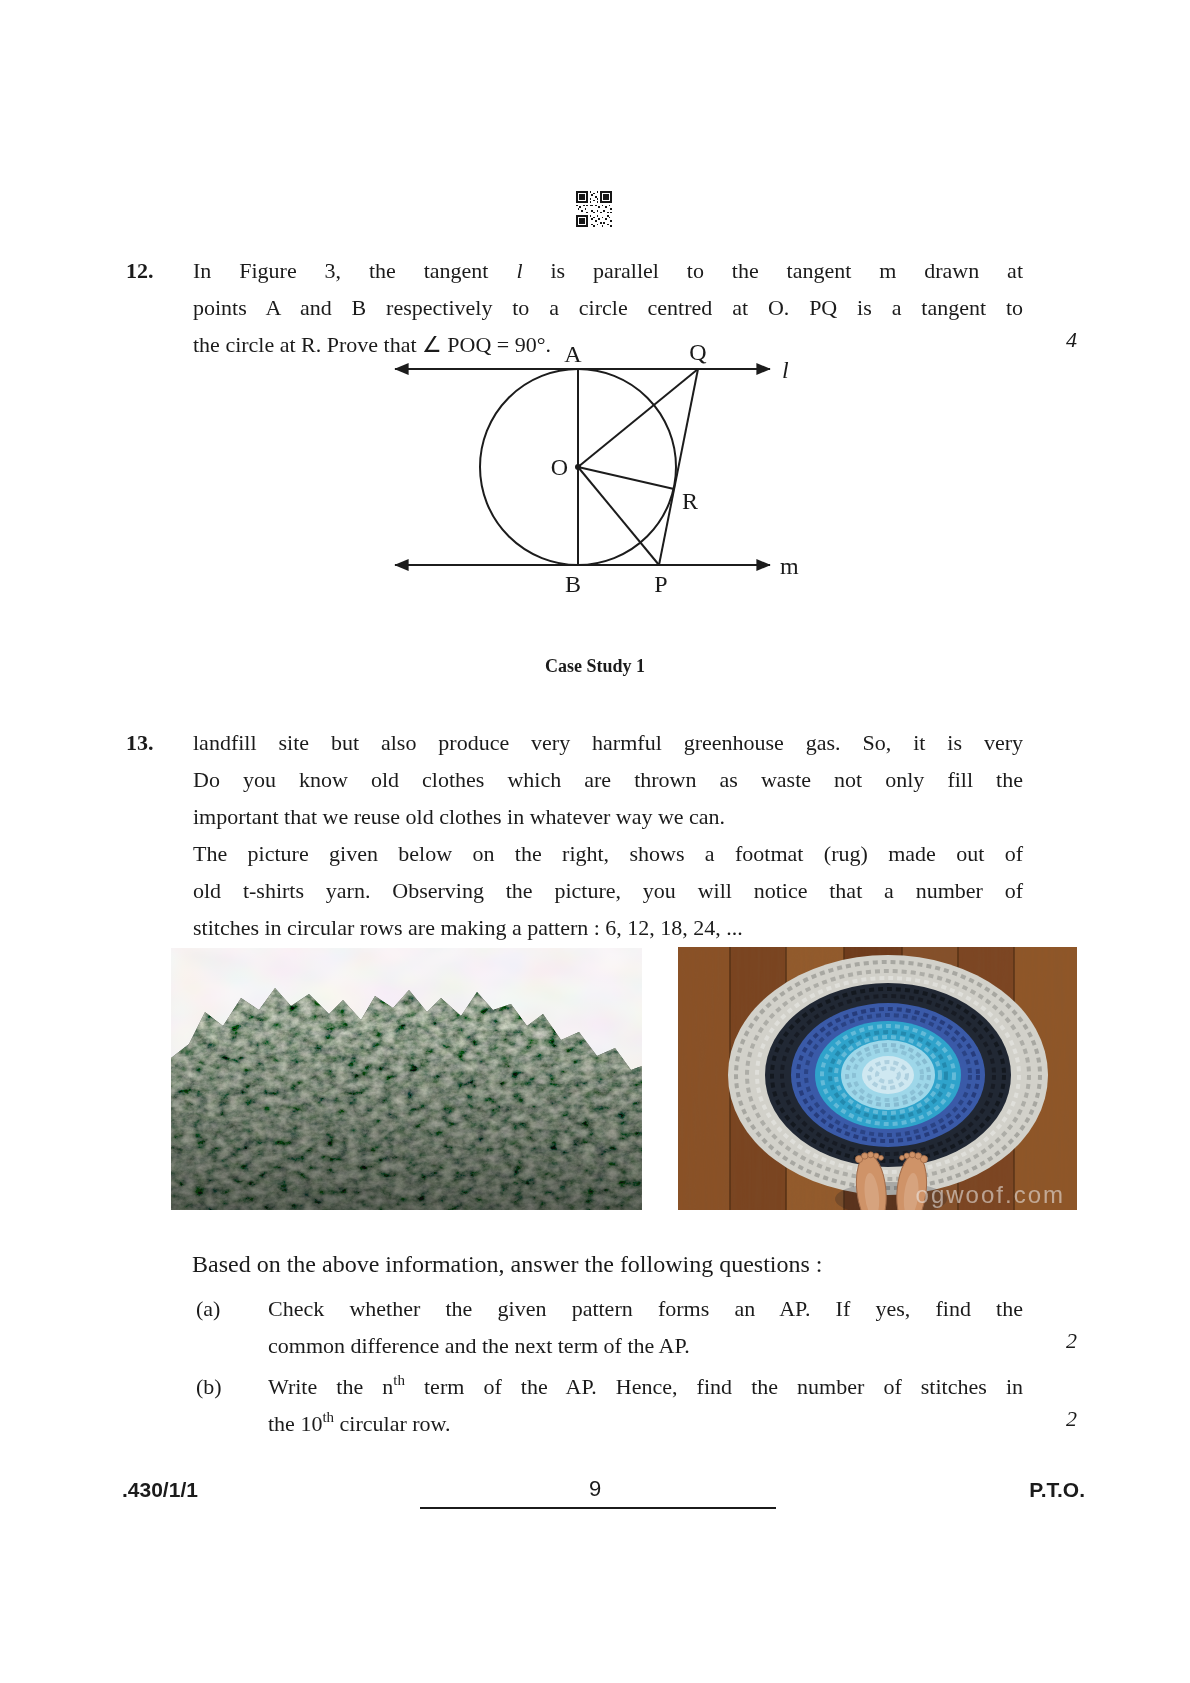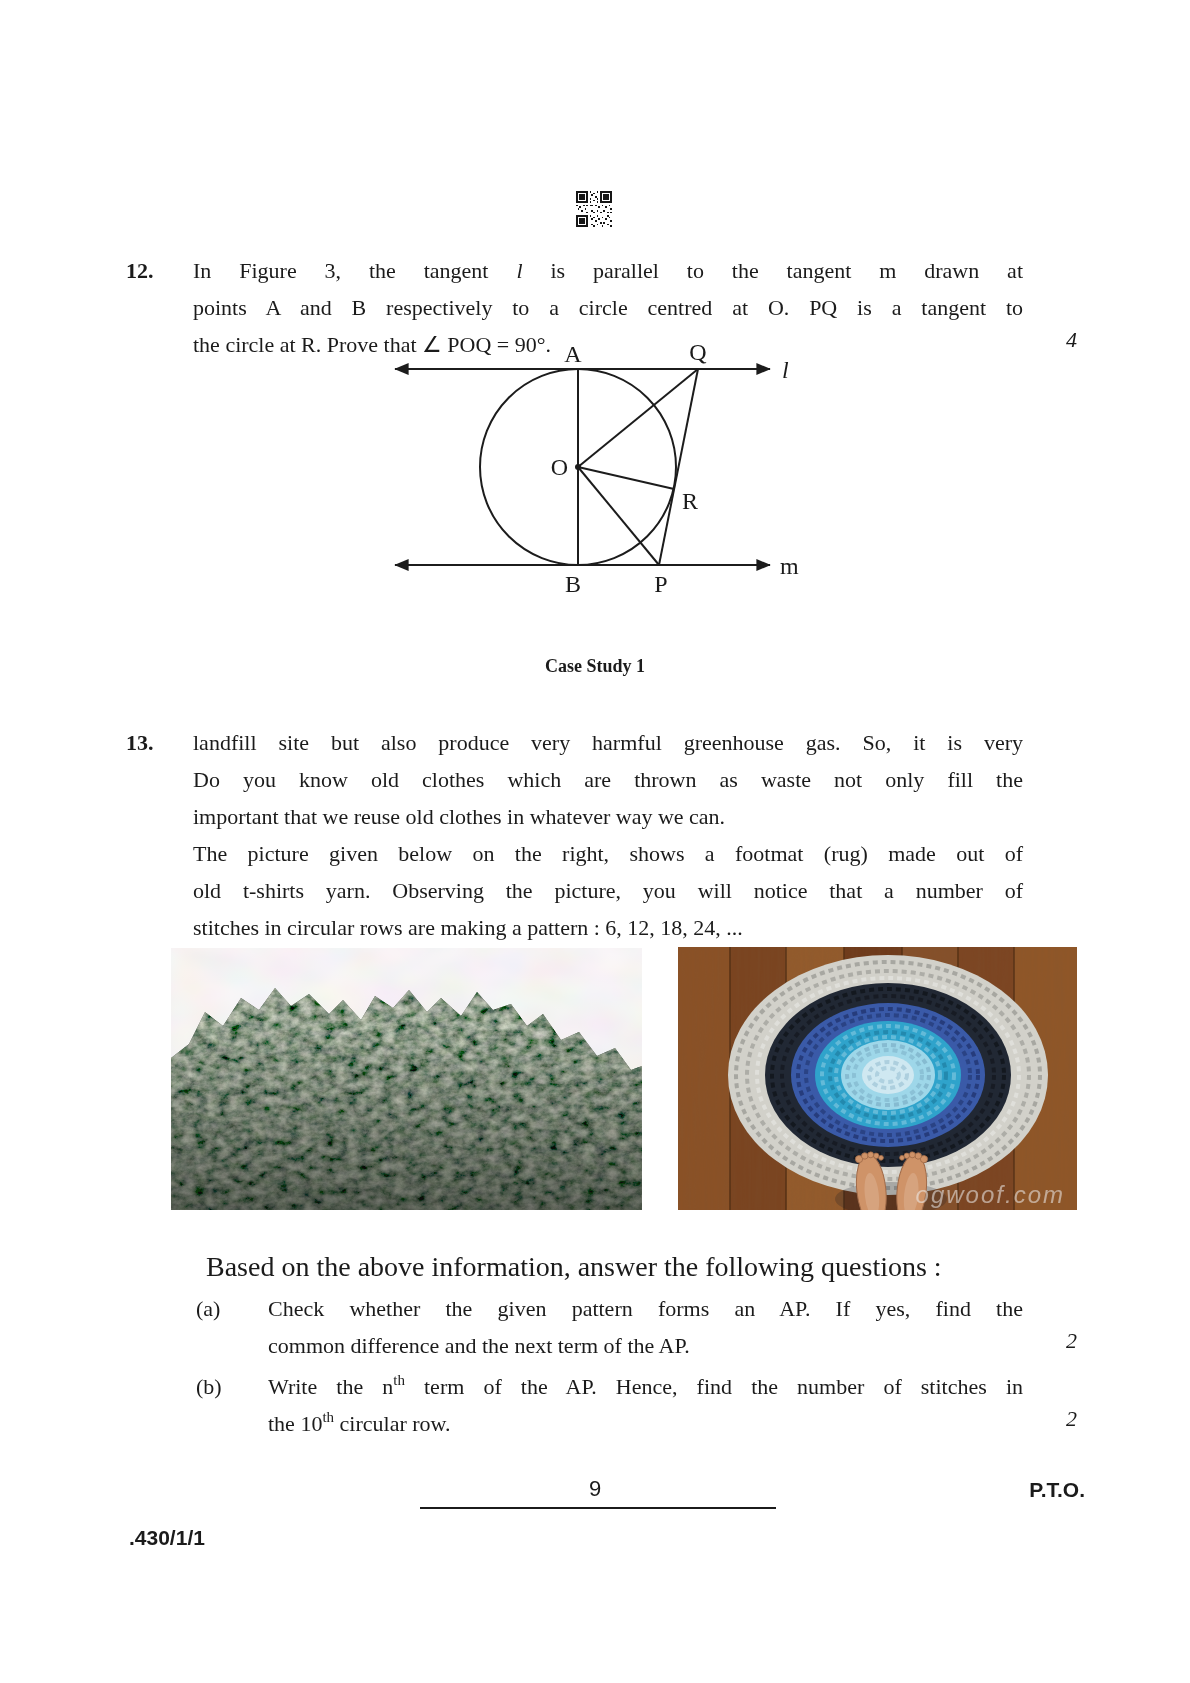--- a/index.html
+++ b/index.html
@@ -16,31 +16,31 @@
   .line.nj { text-align:left; text-align-last:left; }
   .marks { position:absolute; right:0; bottom:5px; font-style:italic; font-size:22px; }
   .ivar  { font-style:italic; }
   .sup   { font-size:15px; position:relative; top:-9px; line-height:0; }
   
   .fig3 { position:absolute; left:380px; top:338px; width:430px; height:265px; }
   .figcaption { position:absolute; left:0; top:606px; width:100%; text-align:center;
                 font-style:italic; font-size:22px; }
   .case-heading { position:absolute; left:0; top:656px; width:100%; text-align:center;
                   font-weight:700; font-size:18px; margin:0; }
-  .intro { position:absolute; left:206px; top:1251px; font-size:28px; }
-  
-  .photo { position:absolute;font-style:italic; }
+  .intro { position:absolute; left:192px; top:1251px; font-size:24px; }
+  
+  .photo { position:absolute; }
   .photo svg { display:block; }
   .photo-left  { left:171px; top:948px; width:471px; height:262px; }
   .photo-right { left:678px; top:947px; width:399px; height:263px; }
   
   .qr { position:absolute; left:576px; top:191px; width:36px; height:36px; }
   
-  .f-code { position:absolute; left:129px; top:1478px; font-family:"Liberation Sans",sans-serif;
-            font-weight:700; font-size:21px;margin-top:48px; }
+  .f-code { position:absolute; left:122px; top:1478px; font-family:"Liberation Sans",sans-serif;
+            font-weight:700; font-size:21px; }
   .f-page { position:absolute; left:380px; top:1476px; width:430px; text-align:center;
             font-family:"Liberation Sans",sans-serif; font-size:22px; }
   .f-rule { position:absolute; left:420px; top:1507px; width:356px; height:2px; background:#1b1b1b; }
   .f-pto  { position:absolute; right:105px; top:1478px; font-family:"Liberation Sans",sans-serif;
             font-weight:700; font-size:21px; }
   
   .figlab { font-family:"Liberation Serif",serif; font-size:24px; fill:#1b1b1b; }
   .figlab-i { font-style:italic; }
 </style>
 </head>

